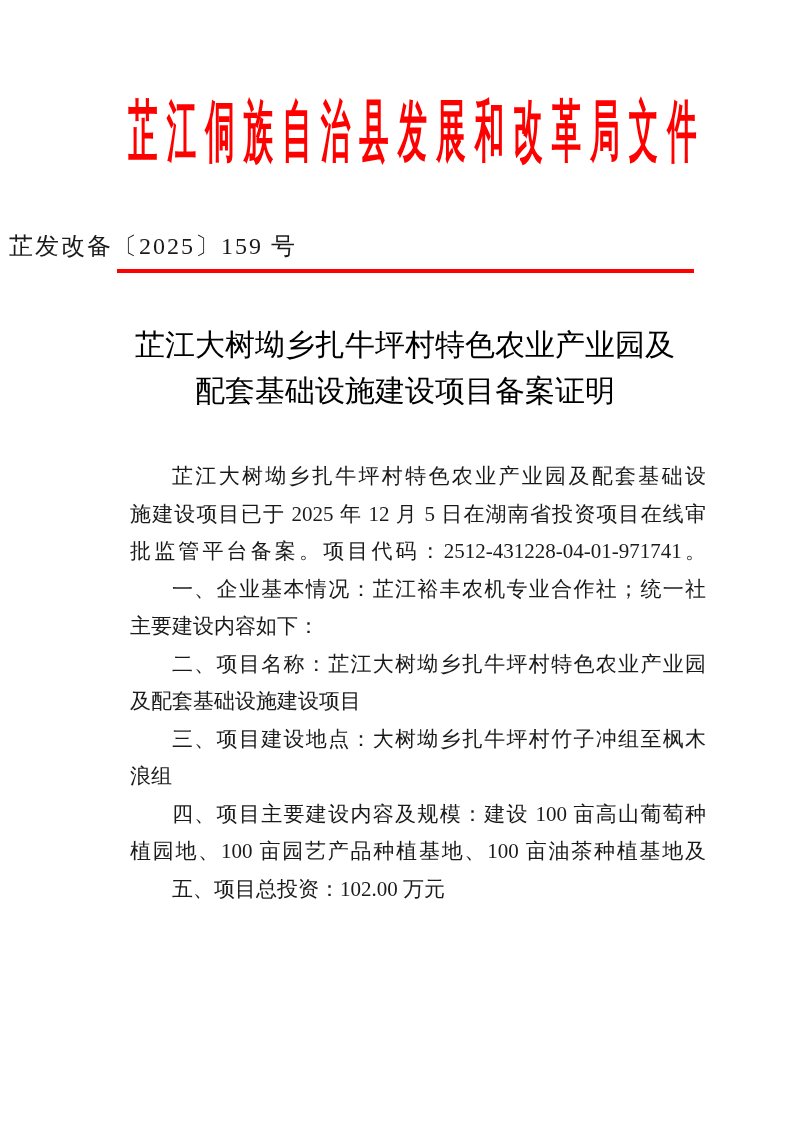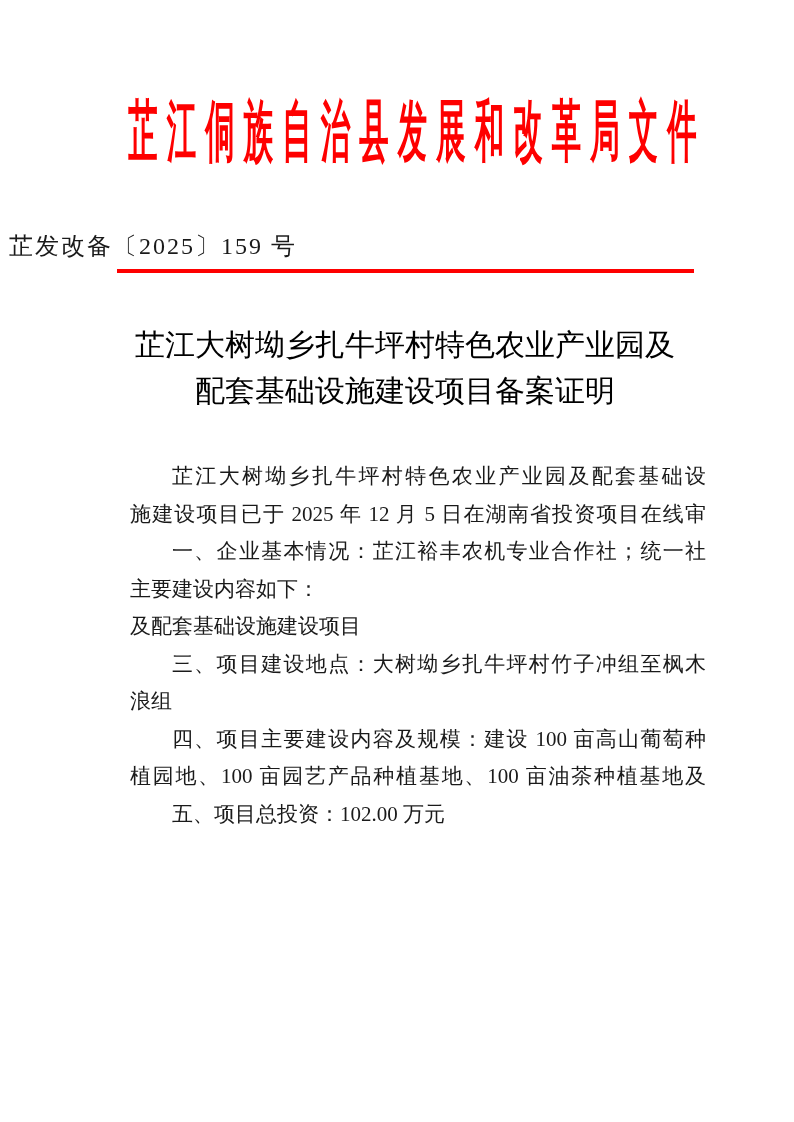--- a/index.html
+++ b/index.html
@@ -88,24 +88,26 @@
   <div class="red-rule"></div>
 
   <h1 class="doc-title">
     <span class="t-line">芷江大树坳乡扎牛坪村特色农业产业园及</span>
     <span class="t-line">配套基础设施建设项目备案证明</span>
   </h1>
 
   <div class="body-text">
     <div class="bline indent">芷江大树坳乡扎牛坪村特色农业产业园及配套基础设</div>
     <div class="bline">施建设项目已于 2025 年 12 月 5 日在湖南省投资项目在线审</div>
+    <div class="bline">批监管平台备案。项目代码：2512-431228-04-01-971741。</div>
     <div class="bline indent">一、企业基本情况：芷江裕丰农机专业合作社；统一社</div>
 
     <div class="bline last">主要建设内容如下：</div>
 
+    <div class="bline indent">二、项目名称：芷江大树坳乡扎牛坪村特色农业产业园</div>
     <div class="bline last">及配套基础设施建设项目</div>
 
     <div class="bline indent">三、项目建设地点：大树坳乡扎牛坪村竹子冲组至枫木</div>
     <div class="bline last">浪组</div>
 
     <div class="bline indent">四、项目主要建设内容及规模：建设 100 亩高山葡萄种</div>
     <div class="bline">植园地、100 亩园艺产品种植基地、100 亩油茶种植基地及</div>
 
     <div class="bline indent last">五、项目总投资：102.00 万元</div>
 

